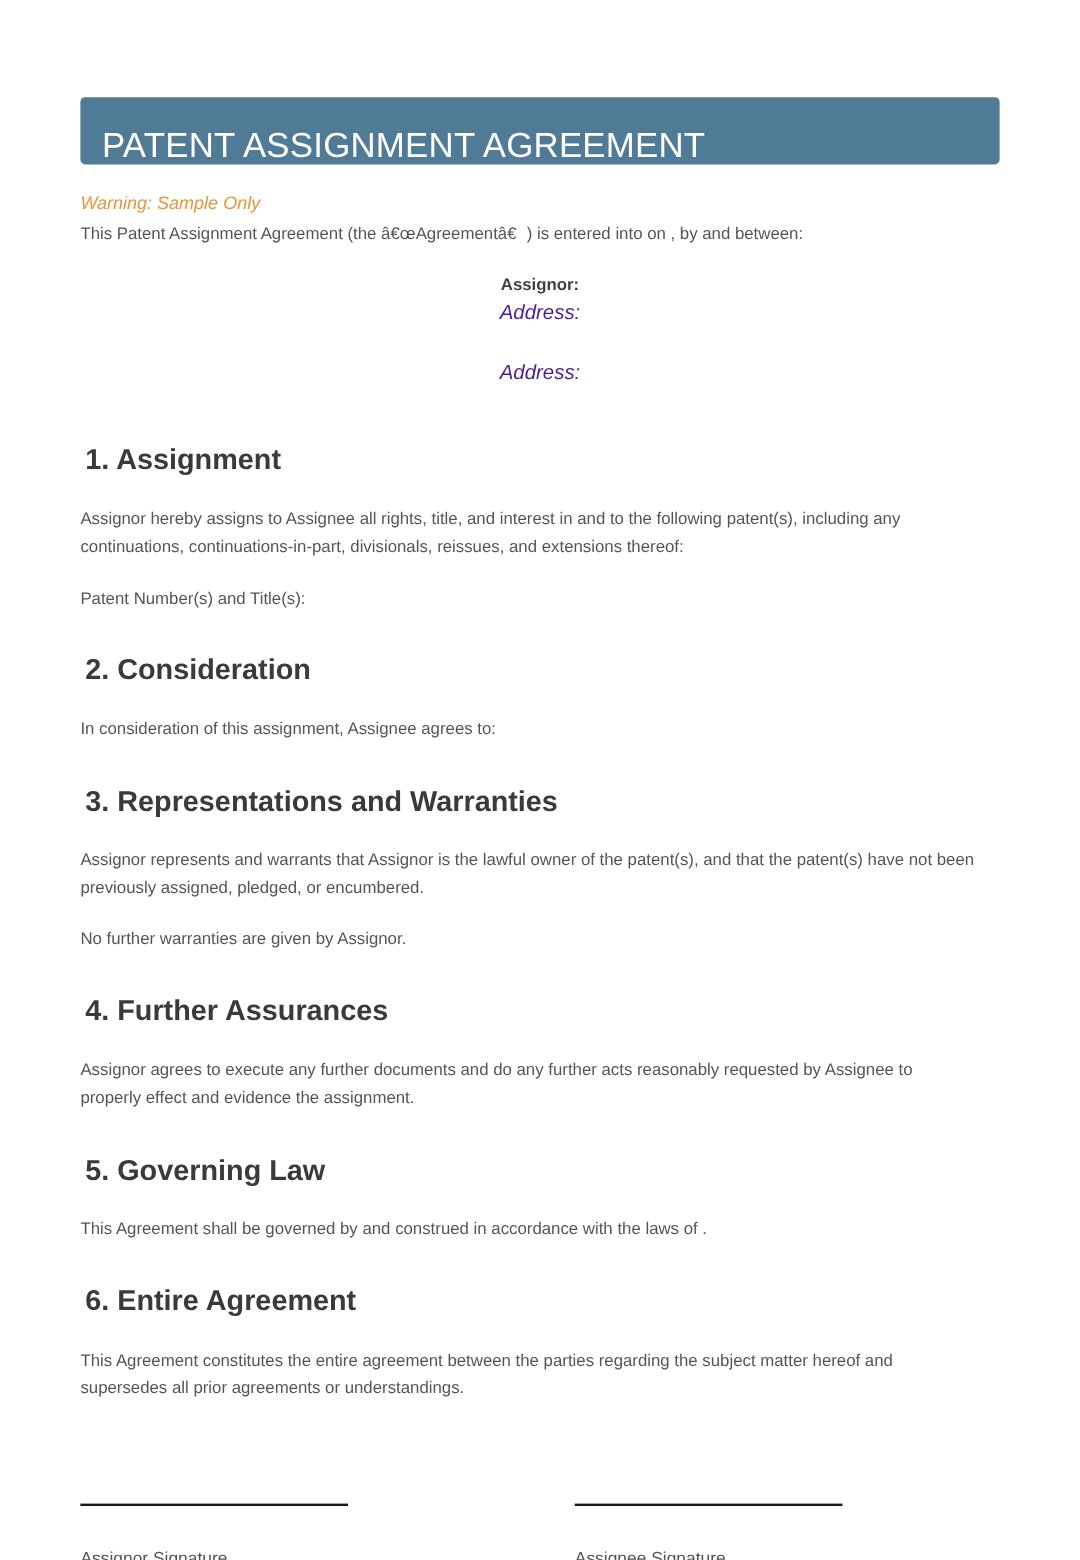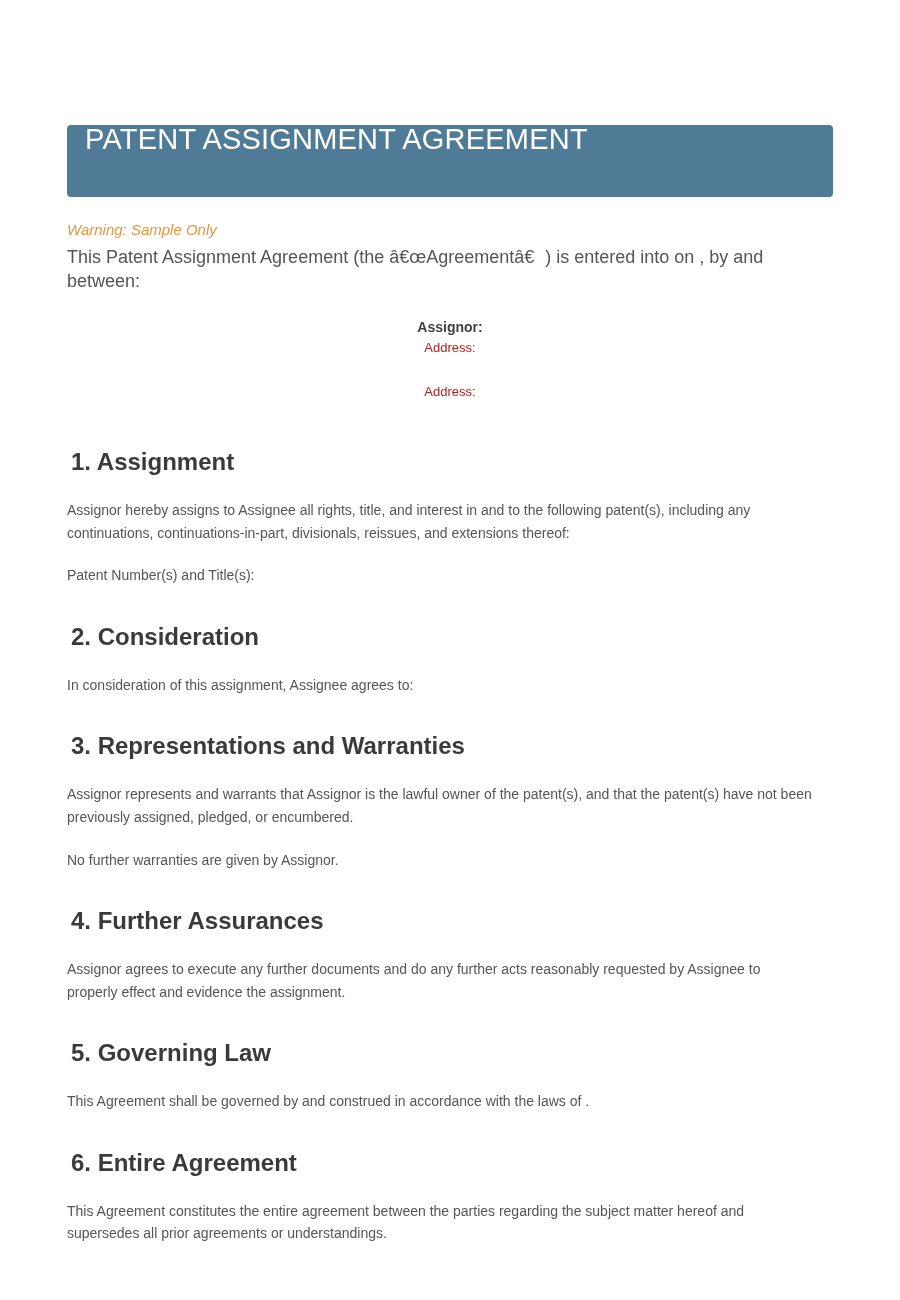--- a/index.html
+++ b/index.html
@@ -20,66 +20,66 @@
     width: 900px;
     height: 1300px;
     box-sizing: border-box;
     padding: 81px 67px 0 67px;
   }
 
   
   .title-banner {
     background: #507b96;
     border-radius: 4px;
-    height: 72px;
+    height: 56px;
     display: flex;
-    align-items: flex-start;
+    align-items: flex-end;
     padding: 0 18px;
     box-sizing: border-box;
-    margin-top: 44px;
   }
   .title-banner .doc-title {
     color: #ffffff;
     font-size: 29px;
     font-weight: normal;
     letter-spacing: 0.2px;
     line-height: 1;
     margin: 0;
   }
 
   
   .warning {
     color: #e8943a;
     font-style: italic;
     font-size: 15px;
     margin-top: 23px;
     line-height: 1.3;
   }
   .intro {
-    font-size: 18px;
+    font-size: 14px;
     color: #555555;
     margin-top: 5px;
     line-height: 1.35;
   }
 
   
   .party-block {
     margin-top: 24px;
     text-align: center;
   }
   .party-block .party-role {
     font-size: 14px;
     font-weight: bold;
     color: #3f3f3f;
     line-height: 1.5;
   }
   .party-block .party-address {
-    font-size: 13px;
-    color: #b91c1c;
+    font-size: 17px;
+    color: #4c1d95;
     line-height: 1.5;
+    font-style: italic;
   }
 
   
   .section {
     margin-top: 36px;
   }
   .section.first {
     margin-top: 47px;
   }
   .section h2 {

